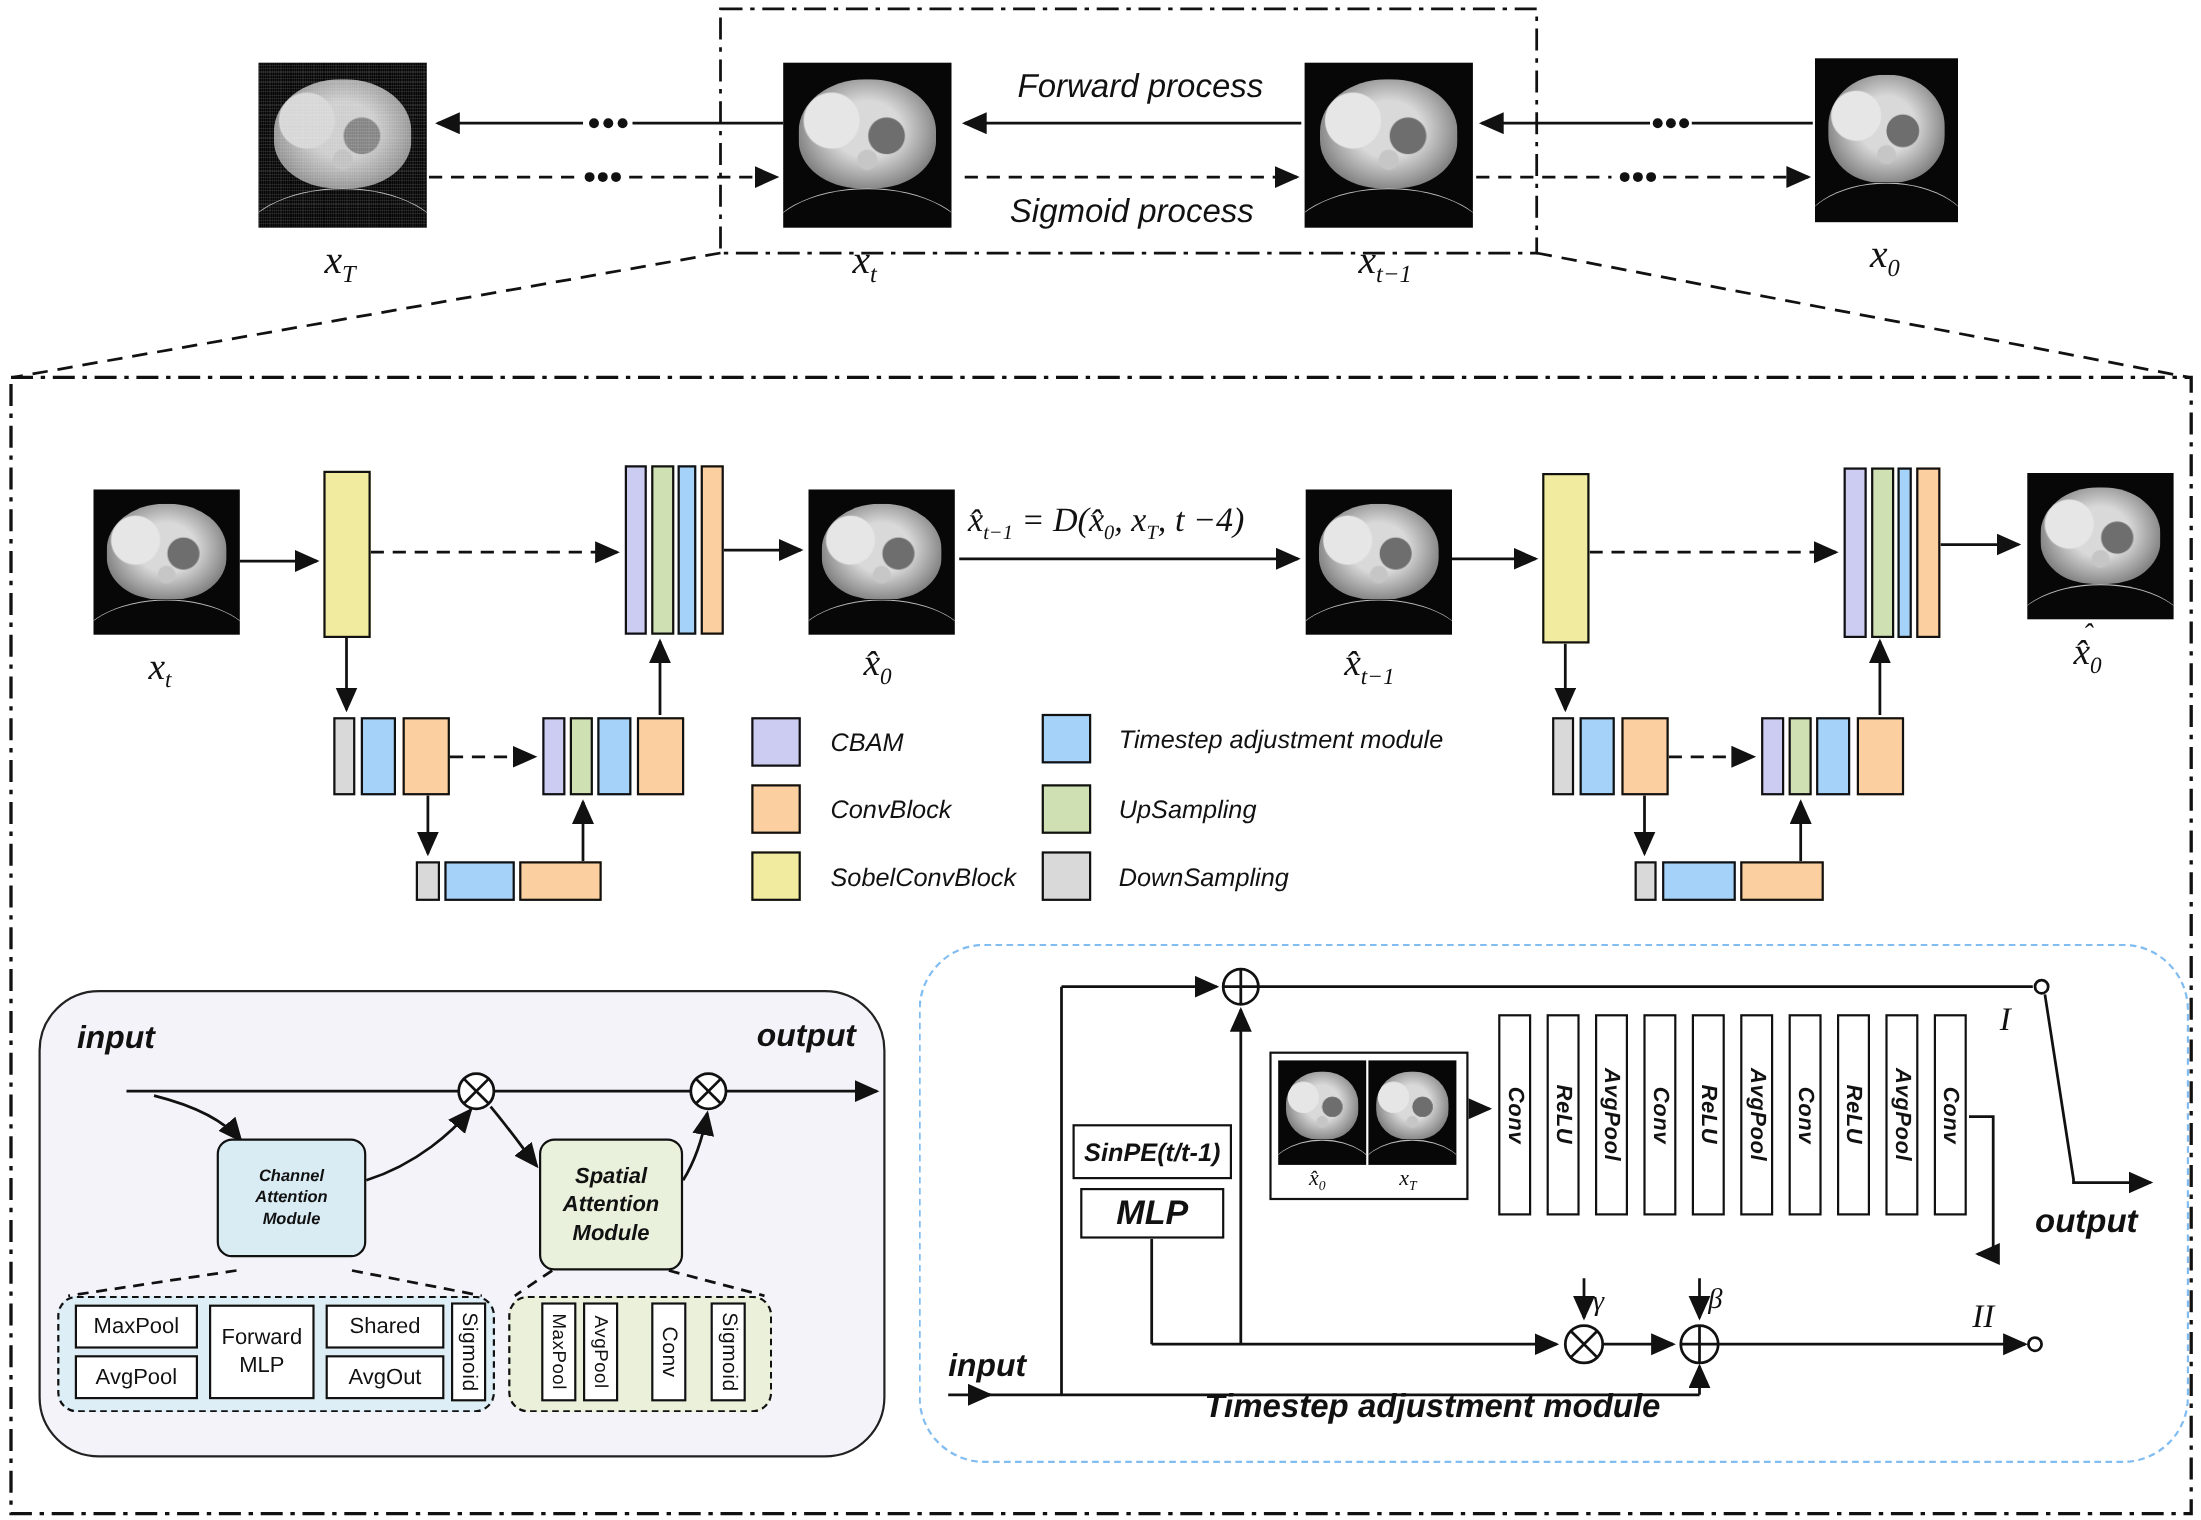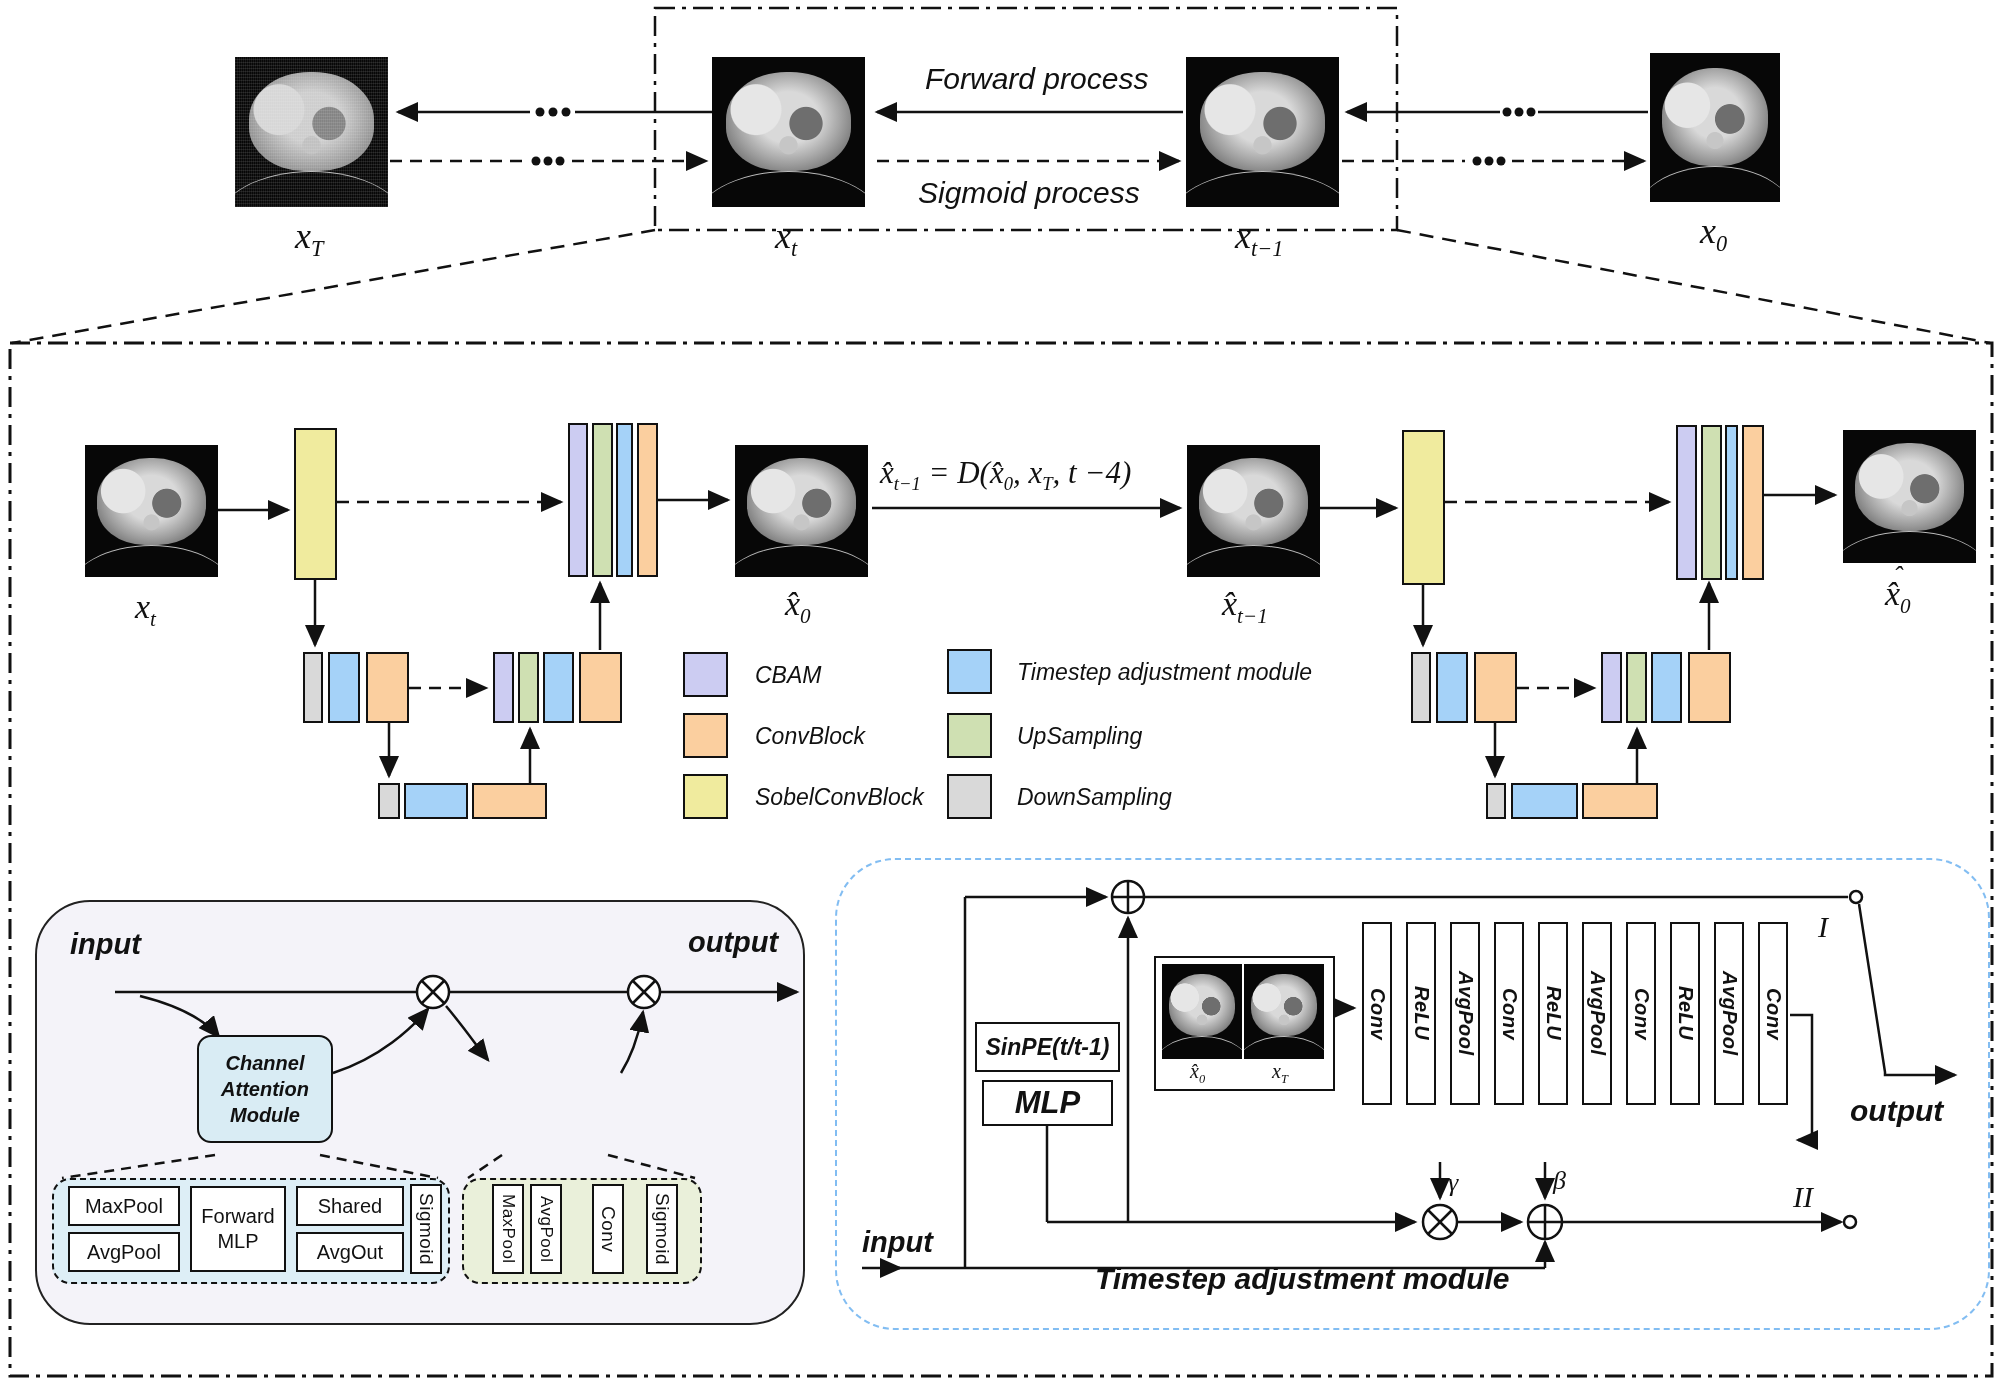--- a/index.html
+++ b/index.html
@@ -276,21 +276,22 @@
   <div class="chip" style="left: 947px; top: 649px; background: rgb(165, 210, 248);"></div>
   <div class="legend-label" style="left:1017px;top:659px">Timestep adjustment module</div>
   <div class="chip" style="left: 947px; top: 713px; background: rgb(207, 224, 178);"></div>
   <div class="legend-label" style="left:1017px;top:723px">UpSampling</div>
   <div class="chip" style="left: 947px; top: 774px; background: rgb(217, 217, 217);"></div>
   <div class="legend-label" style="left:1017px;top:784px">DownSampling</div>
 
   <div class="title-it" style="left:70px;top:928px;font-size:29px">input</div>
   <div class="title-it" style="left:688px;top:926px;font-size:29px">output</div>
 
-  <div class="roundbox bold-it" style="left:197px;top:1035px;width:136px;height:108px;background:#d9ecf4;font-size:20px;line-height:1.3;padding:20px">Channel Attention Module</div>
+  <div class="roundbox bold-it" style="left:197px;top:1035px;width:136px;height:108px;background:#d9ecf4;font-size:15px;line-height:1.3;padding:20px">Channel Attention Module</div>
+  <div class="roundbox bold-it" style="left:490px;top:1035px;width:131px;height:120px;background:#e9f0dc;font-size:20px;line-height:1.3;padding:4px">Spatial Attention Module</div>
 
   <div class="panel" style="left:52px;top:1178px;width:398px;height:106px;background:#ddeef6;border:2px dashed #111;border-radius:18px"></div>
   <div class="wbox" style="left:68px;top:1186px;width:112px;height:40px;font-size:20px">MaxPool</div>
   <div class="wbox" style="left:68px;top:1232px;width:112px;height:40px;font-size:20px">AvgPool</div>
   <div class="wbox" style="left:190px;top:1186px;width:96px;height:86px;font-size:20px;line-height:1.25;padding:2px">Forward MLP</div>
   <div class="wbox" style="left:296px;top:1186px;width:108px;height:40px;font-size:20px">Shared</div>
   <div class="wbox" style="left:296px;top:1232px;width:108px;height:40px;font-size:20px">AvgOut</div>
   <div class="wbox vtext" style="left:410px;top:1184px;width:32px;height:90px;font-size:19px">Sigmoid</div>
 
   <div class="panel" style="left:462px;top:1178px;width:240px;height:106px;background:#eaf0da;border:2px dashed #111;border-radius:18px"></div>

